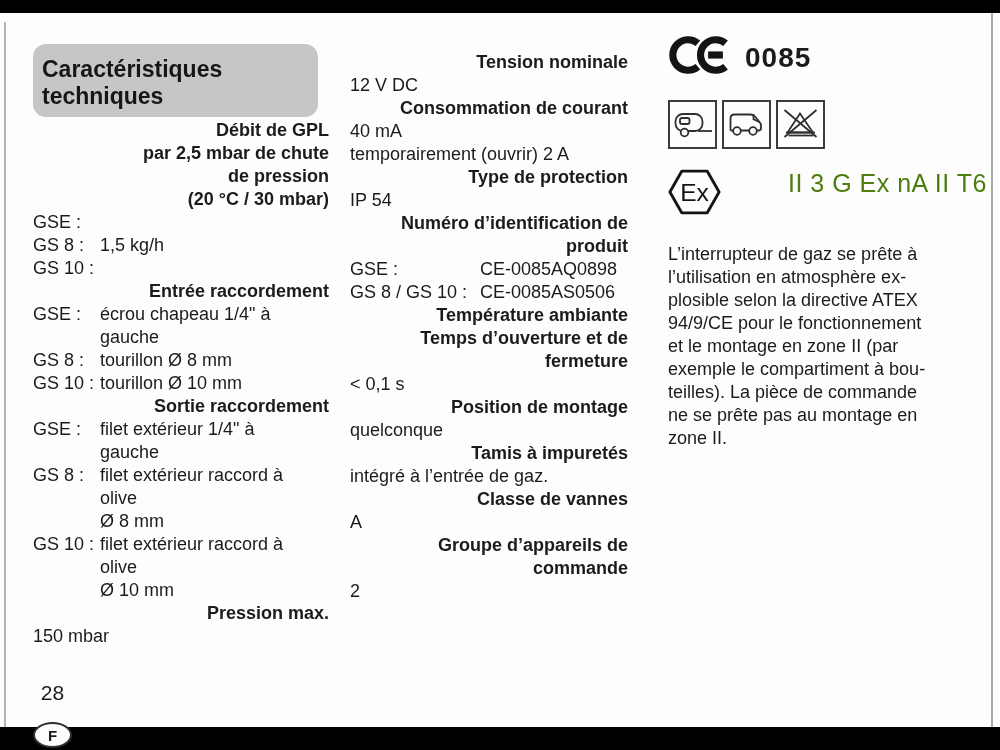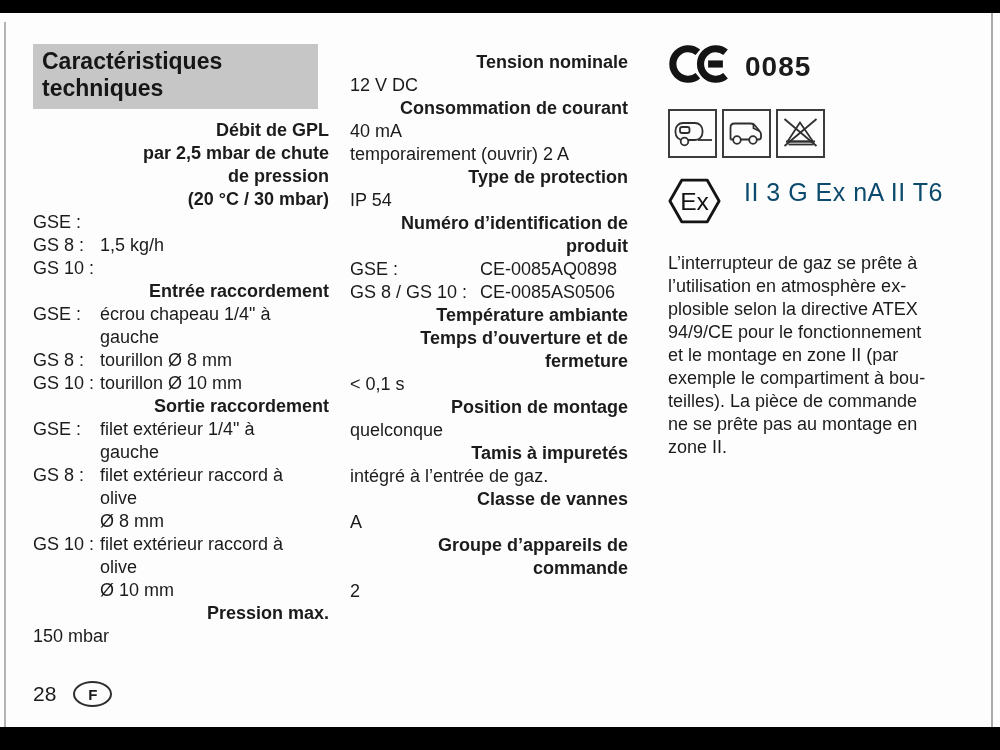--- a/index.html
+++ b/index.html
@@ -10,49 +10,49 @@
   }
   .bar{position:absolute;left:0;width:1000px;background:#000;}
   .bar.top{top:0;height:13px;}
   .bar.bottom{top:727px;height:23px;}
   .scan-edge{position:absolute;width:2px;background:#b3b3b3;}
   .scan-edge.left{left:4px;top:22px;height:705px;}
   .scan-edge.right{left:991px;top:13px;height:714px;background:#a9a9a9;}
 
   .section-header{
     position:absolute;left:33px;top:44px;width:285px;box-sizing:border-box;
-    background:#c6c6c6;padding:4px 6px 7px 9px;
-    font-size:23px;font-weight:700;line-height:27px;color:#161616;
+    background:#c6c6c6;padding:12px 6px 7px 9px;
+    font-size:23px;font-weight:700;line-height:27px;color:#161616;border-radius:13px;
   }
   .preline{white-space:pre-line;}
 
   .col{position:absolute;}
   .col-left{left:33px;top:119px;width:296px;}
   .col-mid{left:350px;top:51px;width:278px;}
-  .col-right{left:668px;top:42px;width:322px;}
+  .col-right{left:668px;top:33px;width:322px;}
 
   .spec-line{display:flex;align-items:flex-start;font-size:18px;line-height:23px;}
   .spec-line.b .spec-text{font-weight:700;text-align:right;}
   .spec-label{flex:0 0 67px;}
   .col-mid .spec-label{flex:0 0 130px;}
   .spec-text{flex:1;}
 
   .ce-row{display:flex;align-items:center;height:44px;}
   .ce-number{font-size:28px;font-weight:700;margin-left:14px;letter-spacing:1px;position:relative;top:3px;}
 
   .icons-row{display:flex;gap:5px;margin-top:23px;}
   .icon-box{width:49px;height:49px;box-sizing:border-box;border:2px solid #3c3c3c;background:#fdfdfd;
     display:flex;align-items:center;justify-content:center;}
 
   .ex-row{display:flex;align-items:flex-start;margin-top:20px;gap:23px;}
-  .ex-text{font-size:25px;letter-spacing:0.5px;color:#0c4a6e;}
+  .ex-text{font-size:25px;letter-spacing:0.5px;color:#4d7c0f;margin-left:44px;}
 
   .atex-paragraph{margin-top:28px;font-size:18px;line-height:23px;width:322px;}
 
-  .footer{position:absolute;left:33px;top:681px;display:flex;align-items:center;gap:17px;}
+  .footer{position:absolute;left:33px;top:681px;display:flex;align-items:center;gap:17px;flex-direction:column;}
   .page-number{font-size:21px;}
   .lang-badge{width:39px;height:26px;border:2px solid #2e2e2e;border-radius:50%;
     display:flex;align-items:center;justify-content:center;background:#fdfdfd;box-sizing:border-box;}
   .lang-badge span{font-size:15px;font-weight:700;letter-spacing:0;}
 
   svg{display:block;}
 </style>
 </head>
 <body>
 

